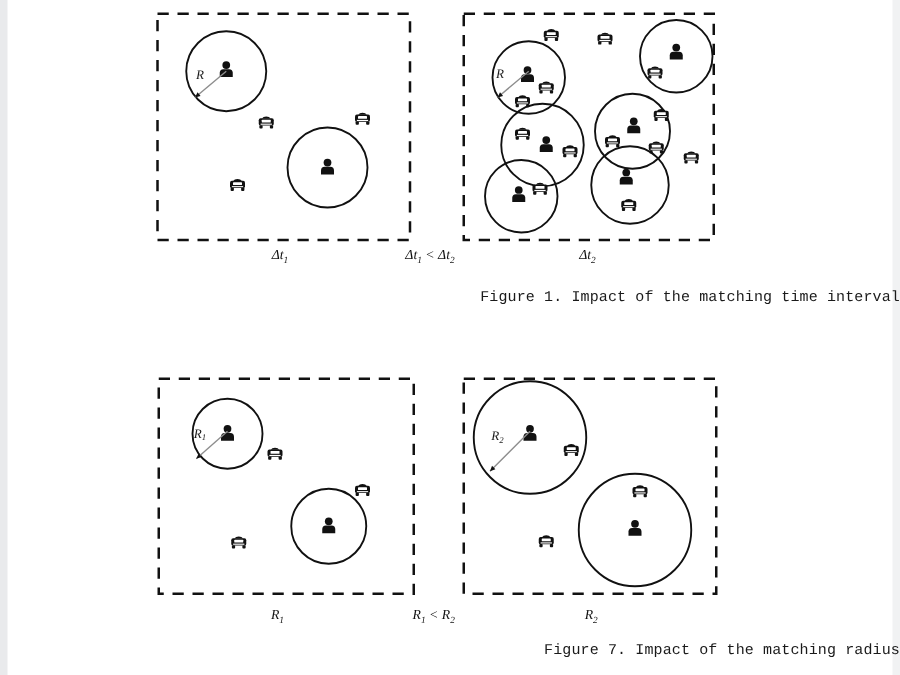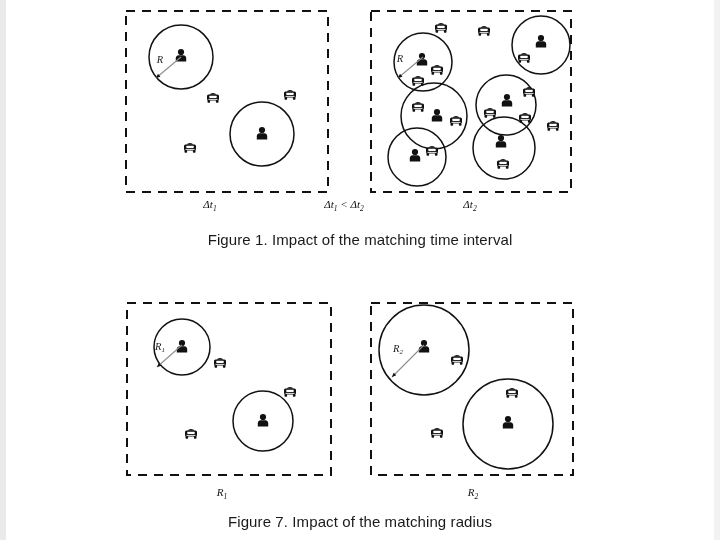--- a/index.html
+++ b/index.html
@@ -65,23 +65,23 @@
     font-size: 11px;
   }
   .axis-label sub {
     font-size: 7.5px;
     font-style: italic;
   }
   .caption {
     position: absolute;
     left: 0;
     width: 720px;
-    text-align: center;
-    font-size: 15px;
-    font-family: Liberation Sans, sans-serif;
+    text-align: right;
+    font-size: 12px;
+    font-family: Liberation Mono, monospace;
     color: #1a1a1a;
     letter-spacing: 0.1px;
   }
 </style>
 </head>
 <body>
 
 <div class="page">
 
   <div class="edge-strip left"></div>
@@ -329,21 +329,21 @@
         L 506.2 147.6 Z" fill="#111111"></path>
         </g>
         <g>
           <line x1="423" y1="57" x2="398" y2="78" stroke="#8d8d8d" stroke-width="1.1"></line>
           <polygon points="398,78 399.9938954679122,73.84375399392198 402.4380253963206,76.75343248012251" fill="#111111"></polygon>
           <text x="400" y="62" font-family="&quot;Liberation Serif&quot;, serif" font-size="10.5" font-style="italic" fill="#1a1a1a" text-anchor="middle">R</text>
         </g>
       </svg>
 
     <div class="axis-label-row" style="top:198px;">
-      <span class="axis-label" id="f1l0" style="left: 150px; width: 120px;"><i>Δt</i><sub>1</sub></span>
+      <span class="axis-label" id="f1l0" style="left: 164px; width: 120px;"><i>Δt</i><sub>1</sub></span>
       <span class="axis-label" id="f1l1" style="left: 284px; width: 120px; font-family: Liberation Serif, serif;"><i>Δt</i><sub>1</sub><i> &lt; Δt</i><sub>2</sub></span>
       <span class="axis-label" id="f1l2" style="left: 410px; width: 120px;"><i>Δt</i><sub>2</sub></span>
     </div>
 
     <div class="caption" style="top:231px;">Figure 1. Impact of the matching time interval</div>
   </div>
 
   <div class="figure-block" id="figure-2-block">
     <svg class="svg-layer" id="fig2-svg" viewBox="0 292 720 248" style="height:248px;">
         <rect x="127" y="303" width="204" height="172" fill="none" stroke="#111111" stroke-width="2" stroke-dasharray="9 7"></rect>
@@ -451,19 +451,20 @@
         </g>
         <g>
           <line x1="424" y1="345" x2="392" y2="377" stroke="#8d8d8d" stroke-width="1.1"></line>
           <polygon points="392,377 393.62634559672904,372.68664863476204 396.31335136523796,375.37365440327096" fill="#111111"></polygon>
           <text x="398" y="352" font-family="&quot;Liberation Serif&quot;, serif" font-size="10.5" font-style="italic" fill="#1a1a1a" text-anchor="middle">R<tspan font-size="7" dy="2.4">2</tspan></text>
         </g>
       </svg>
 
     <div class="axis-label-row" style="top:194px;">
       <span class="axis-label" id="f2l0" style="left: 162px; width: 120px;"><i>R</i><sub>1</sub></span>
+      <span class="axis-label" id="f2l1" style="left: 287px; width: 120px;"><i>R</i><sub>1</sub><i> &lt; R</i><sub>2</sub></span>
       <span class="axis-label" id="f2l2" style="left: 413px; width: 120px;"><i>R</i><sub>2</sub></span>
     </div>
 
     <div class="caption" style="top:221px;">Figure 7. Impact of the matching radius</div>
   </div>
 
 </div>
 
 </body></html>

